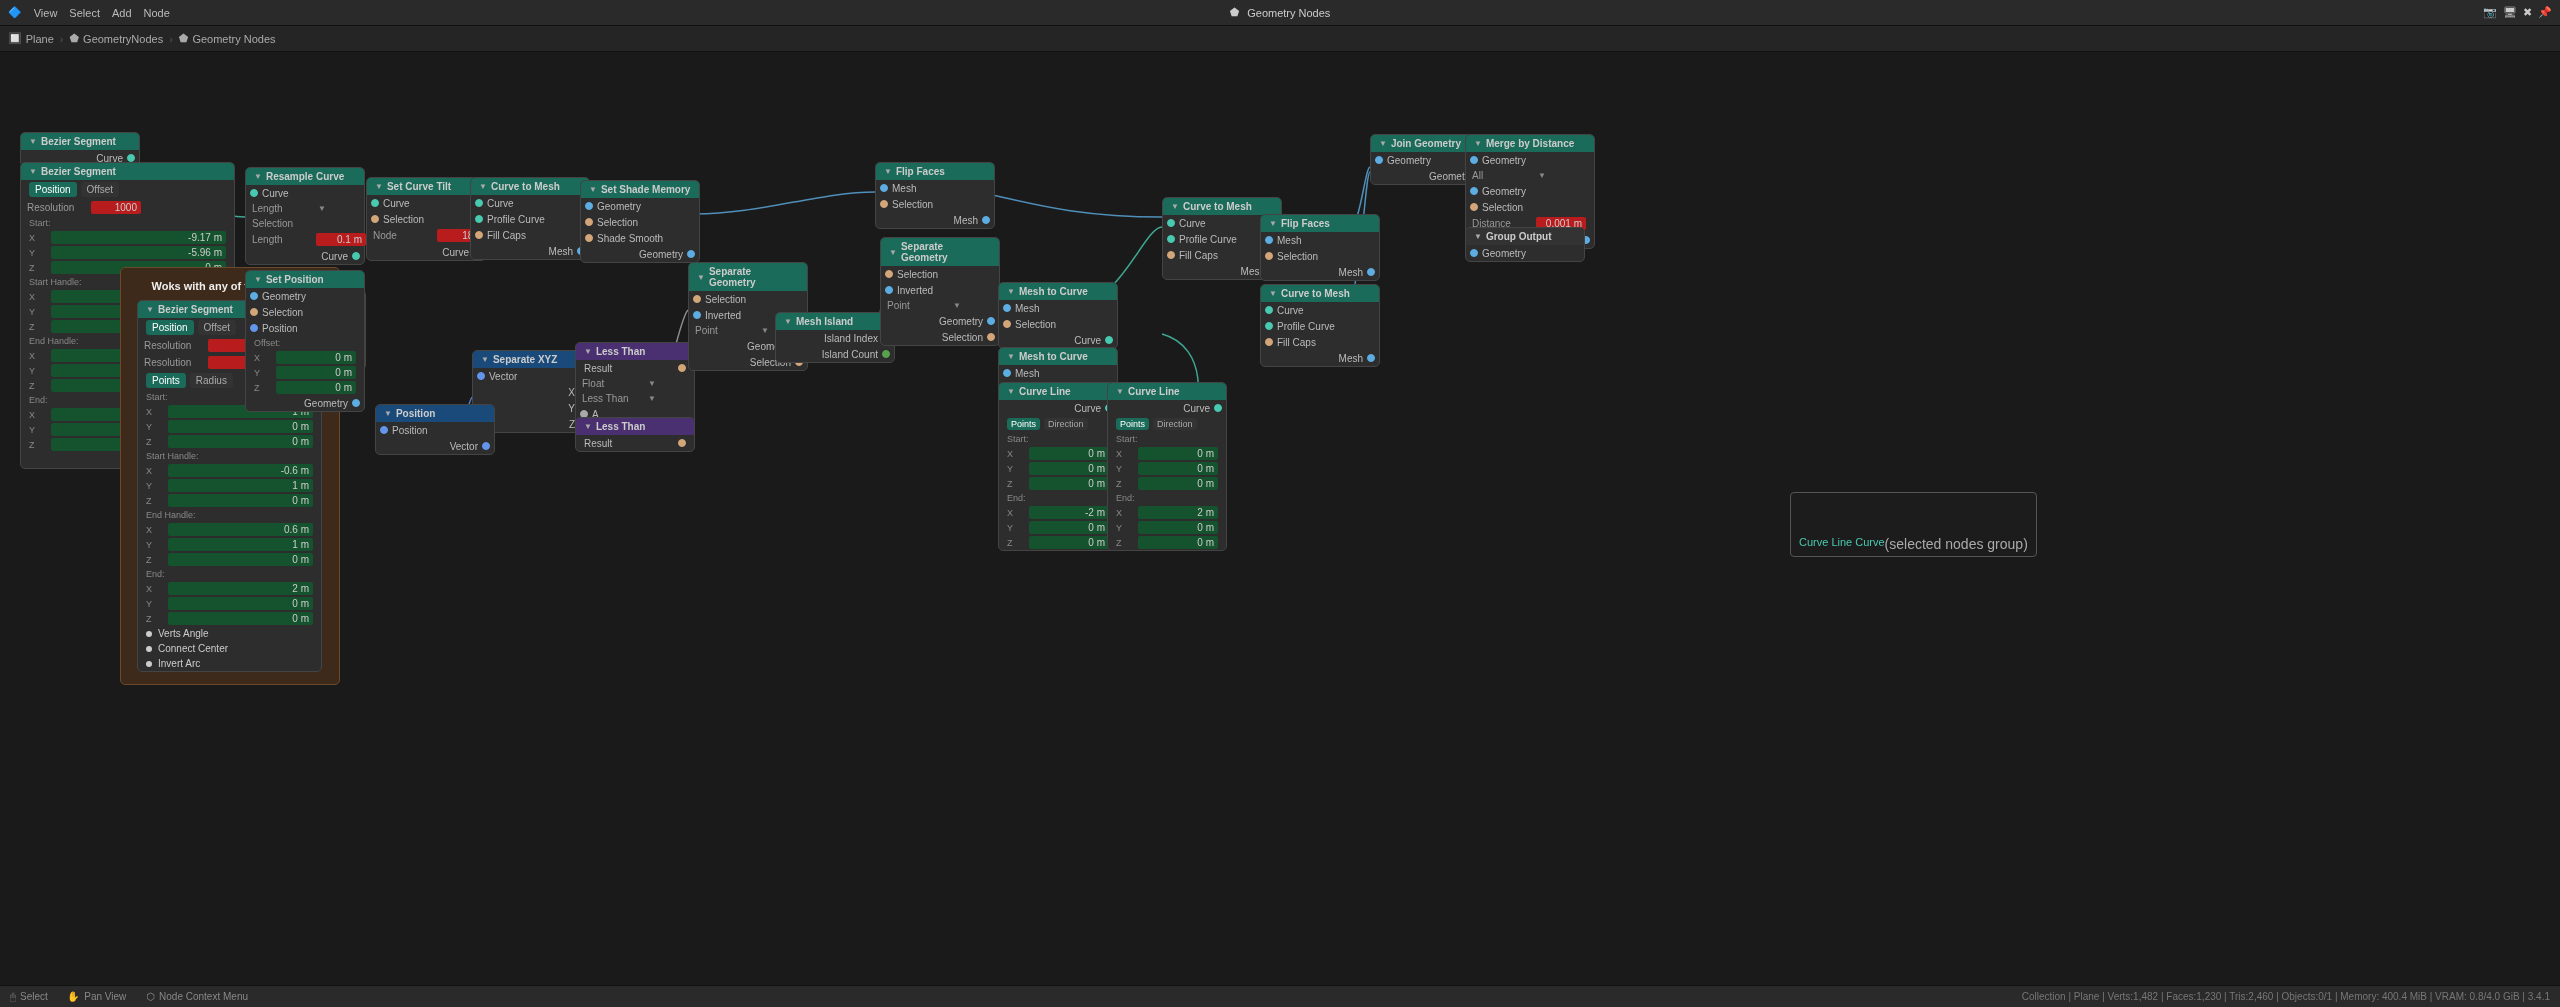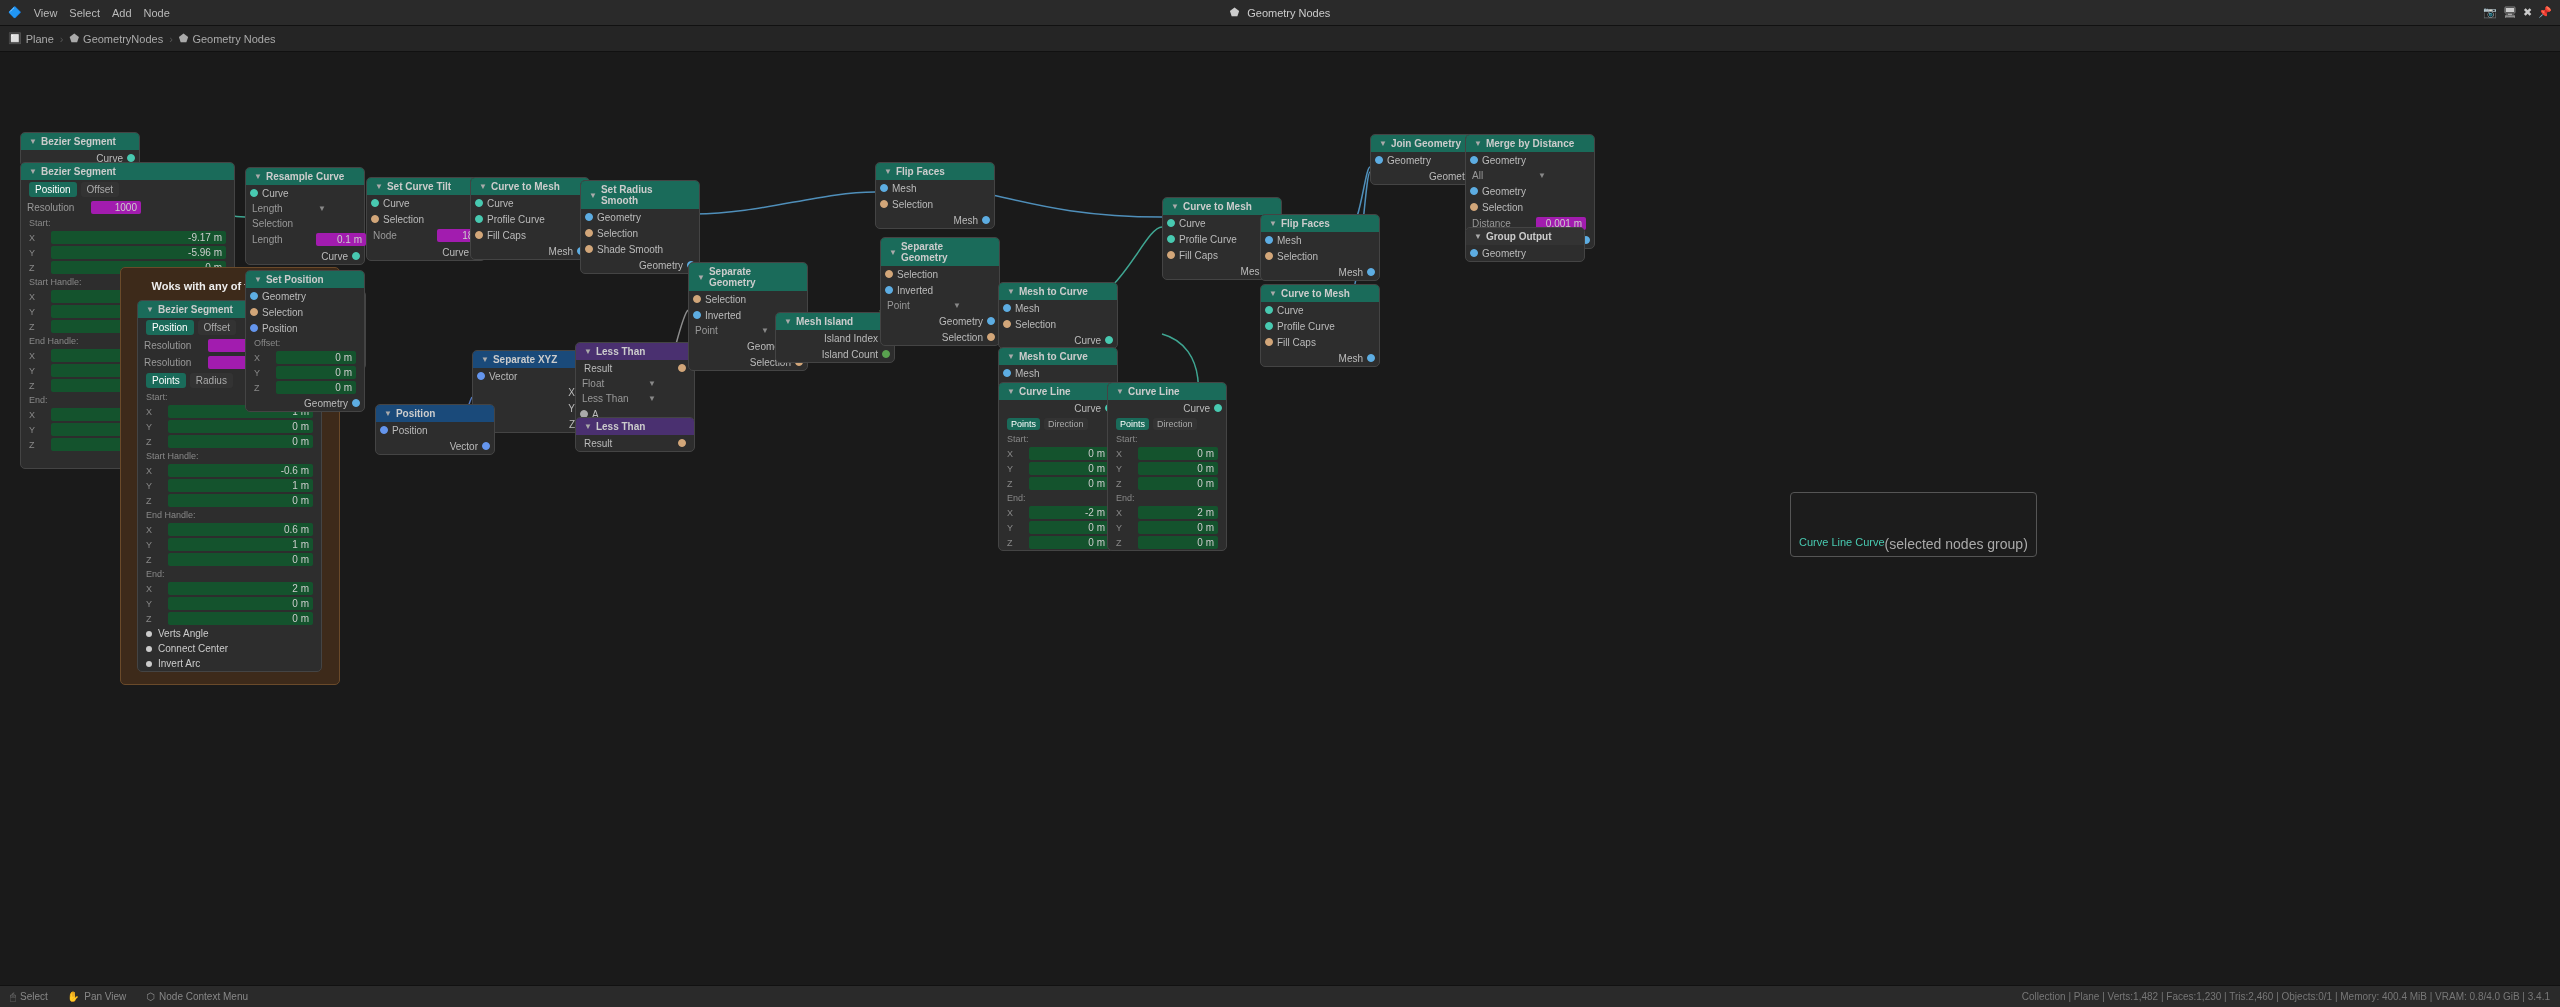--- a/index.html
+++ b/index.html
@@ -204,21 +204,21 @@
       align-items: center;
       padding: 2px 6px;
       gap: 4px;
     }
     .field-label {
       color: #999;
       min-width: 60px;
       font-size: 10px;
     }
     .field-value {
-      background: #a21caf;
+      background: #b91c1c;
       color: #ccc;
       padding: 1px 4px;
       border-radius: 2px;
       font-size: 10px;
       min-width: 50px;
       text-align: right;
     }
     .tab-btn {
       background: #1a6b5a;
       color: #fff;
@@ -634,21 +634,21 @@
       <div class="node-row has-socket-right">
         <span class="socket-label" style="text-align:right">Mesh</span>
         <div class="socket mesh"></div>
       </div>
     </div>
   </div>
 
   <div class="node" style="left:580px;top:128px;width:120px;">
     <div class="node-header hdr-teal">
       <span class="collapse-icon">▼</span>
-      <span>Set Radius Smooth</span>
+      <span>Set Shade Memory</span>
     </div>
     <div class="node-body">
       <div class="node-row has-socket-left">
         <div class="socket geometry"></div>
         <span class="socket-label">Geometry</span>
       </div>
       <div class="node-row has-socket-left">
         <div class="socket bool"></div>
         <span class="socket-label">Selection</span>
       </div>

